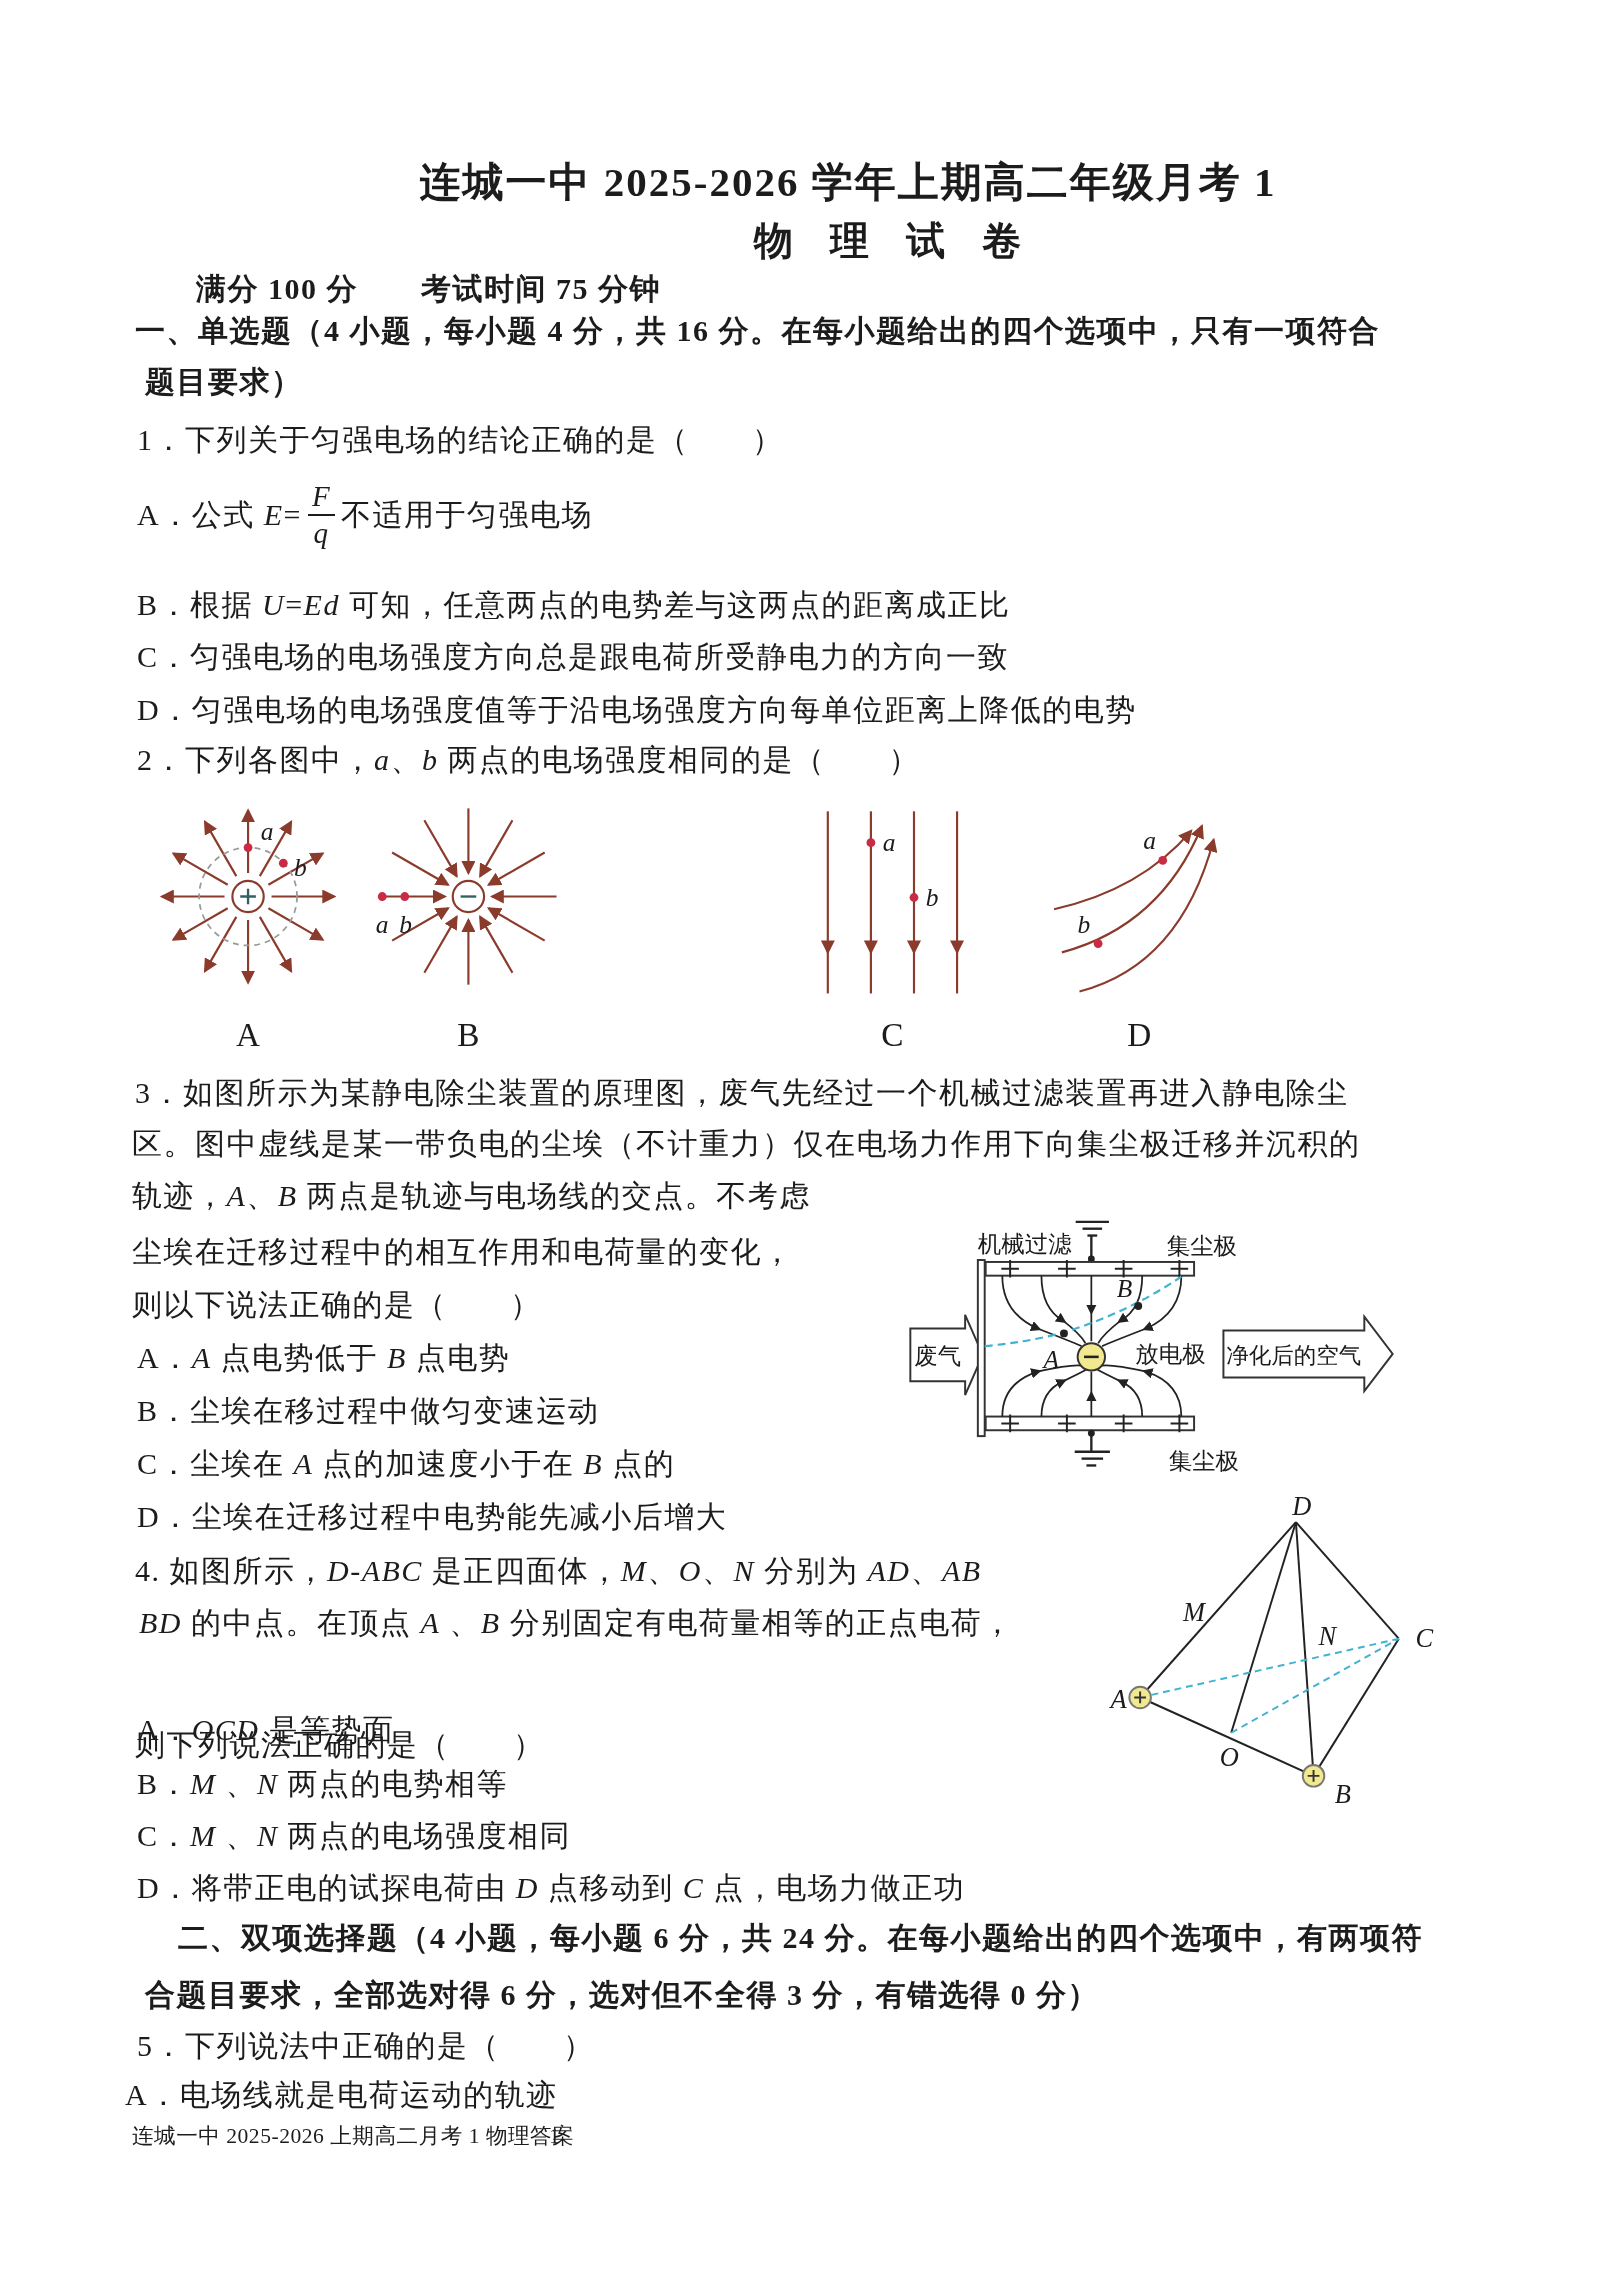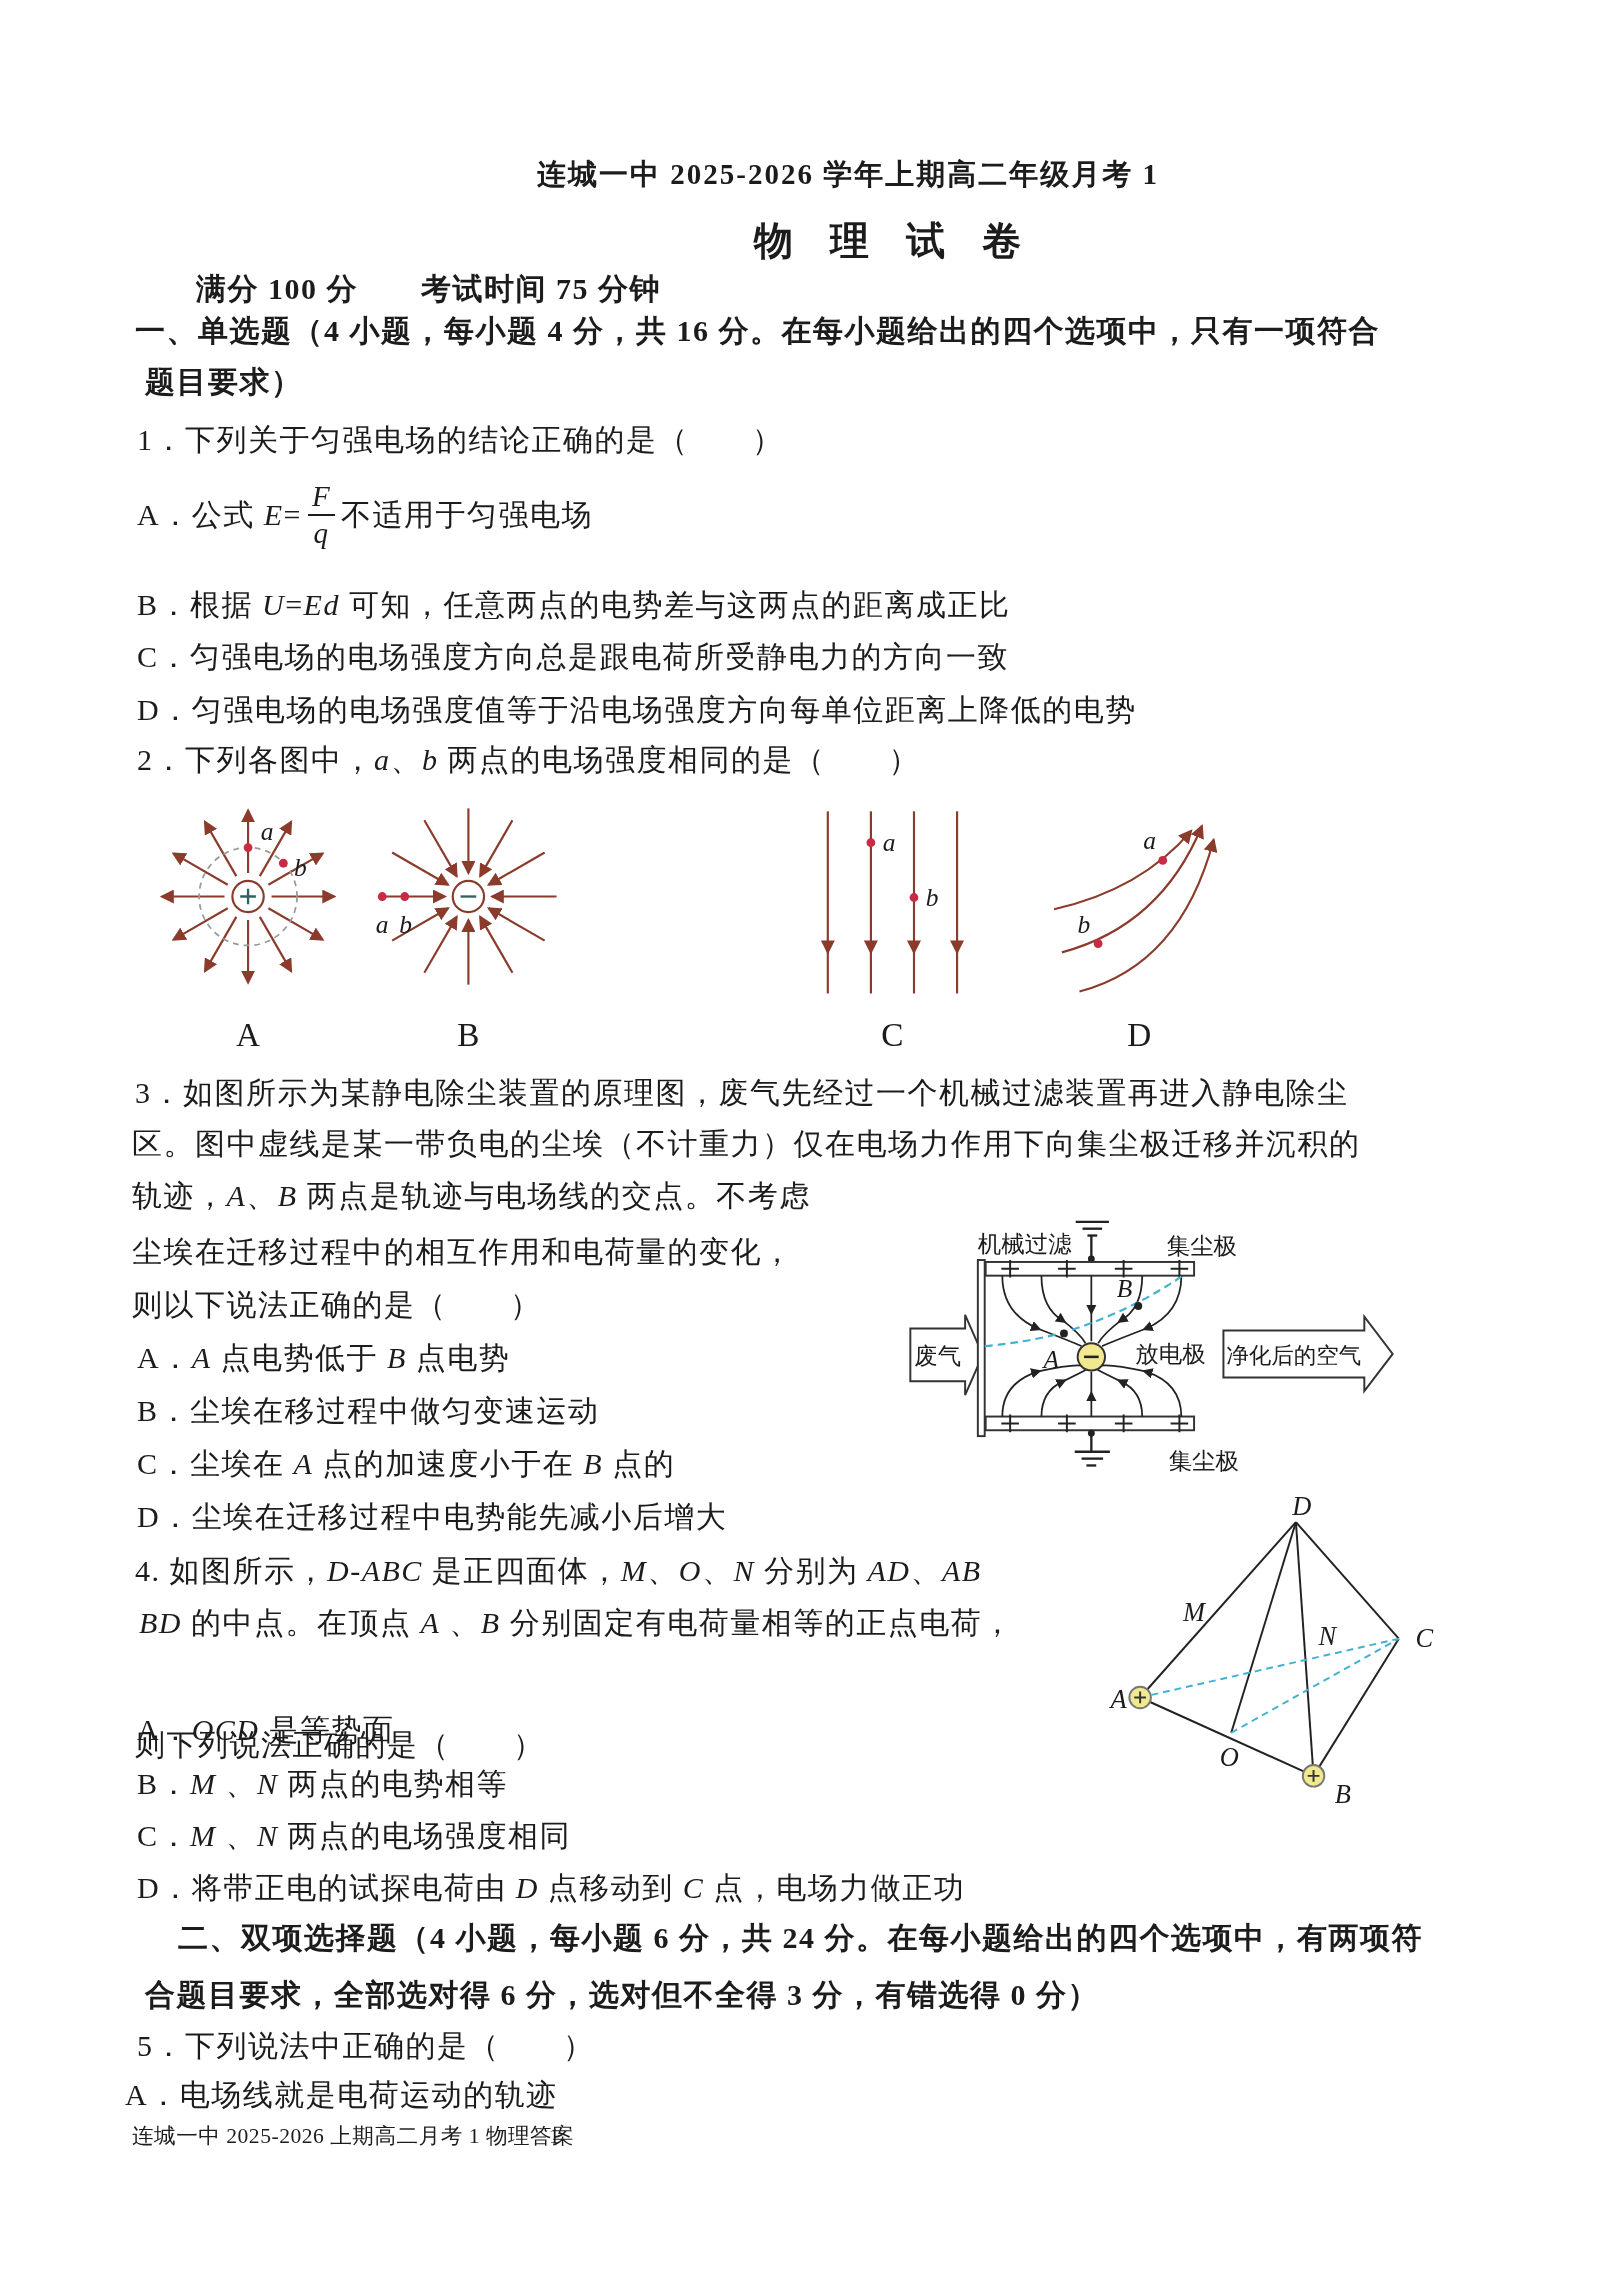--- a/index.html
+++ b/index.html
@@ -1,21 +1,21 @@
 <!DOCTYPE html>
 <html><head>
 <meta charset="utf-8">
 <style>
   html,body{margin:0;padding:0;background:#e8e8e8;}
   .page{position:relative;width:1622px;height:2293px;background:#ffffff;margin:0 auto;
         font-family:"Liberation Serif","DejaVu Serif",serif;color:#1c1c1c;overflow:hidden;}
   .line{position:absolute;white-space:nowrap;font-size:30px;letter-spacing:1.5px;line-height:1.25;}
   .bold{font-weight:bold;text-align:center;}
   .t1{position:absolute;left:0;right:0;margin-left:74px;text-align:center;white-space:nowrap;
-      font-size:29px;font-weight:bold;letter-spacing:2px;}
+      font-size:41px;font-weight:bold;letter-spacing:2px;}
   .t2{position:absolute;left:0;right:0;margin-left:167px;text-align:center;white-space:nowrap;
       font-size:39px;font-weight:bold;letter-spacing:13.7px;}
   .it{font-style:italic;}
   .small{font-size:21.6px;letter-spacing:0.5px;}
   .frrow{display:flex;align-items:center;height:92px;}
   .frac{display:inline-flex;flex-direction:column;align-items:center;margin:0 5.9px;line-height:1;}
   .frac .fnum,.frac .fden{font-size:29px;font-style:italic;line-height:1.05;}
   .frac .fbar{width:27.4px;height:2.9px;background:#1c1c1c;margin:2px 0;}
   svg{position:absolute;}
   svg text{font-family:"Liberation Serif","DejaVu Serif",serif;fill:#1c1c1c;}

